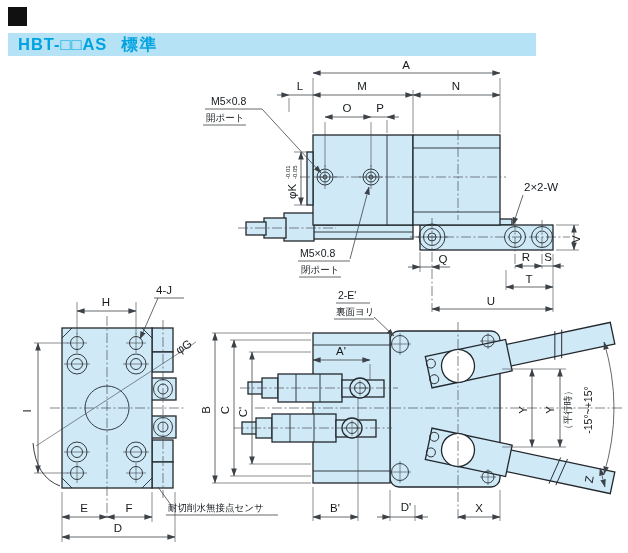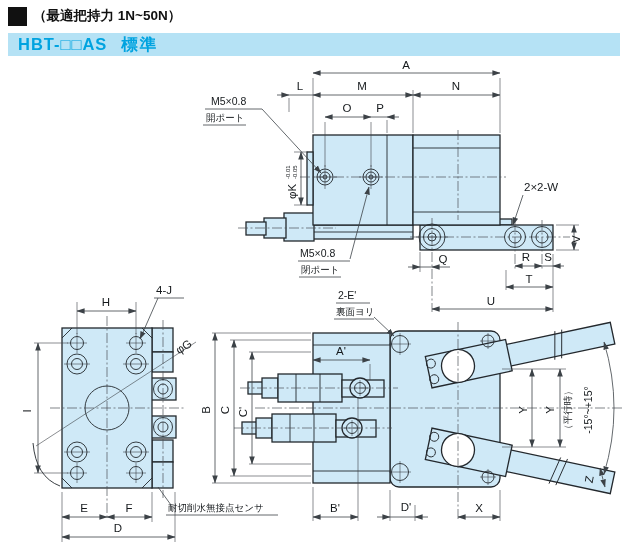--- a/index.html
+++ b/index.html
@@ -1,42 +1,41 @@
 <!DOCTYPE html>
 <html><head>
 <meta charset="utf-8">
 <style>
   html,body{margin:0;padding:0;background:#fff;}
   body{width:628px;height:553px;position:relative;font-family:"Liberation Sans",sans-serif;}
   .title-row{position:absolute;left:8px;top:7px;display:flex;align-items:baseline;gap:6px;white-space:nowrap;}
   .title-sq{width:19px;height:19px;background:#111;display:inline-block;align-self:center;}
   .title-main{font-size:27px;font-weight:bold;color:#111;letter-spacing:0.5px;}
   .title-note{font-size:13.5px;font-weight:bold;color:#111;}
-  .model-bar{position:absolute;left:8px;top:33px;width:612px;height:23px;background:#b5e2f5;display:flex;align-items:center;}
+  .model-bar{position:absolute;left:8px;top:33px;width:528px;height:23px;background:#b5e2f5;display:flex;align-items:center;}
   .model-bar .mtxt{color:#00a3e0;font-weight:bold;font-size:16.5px;margin-left:10px;letter-spacing:1px;}
   .model-bar .msuf{color:#00a3e0;font-weight:bold;font-size:16.5px;margin-left:14px;letter-spacing:2px;}
   svg{position:absolute;left:0;top:0;}
   svg text{font-family:"Liberation Sans",sans-serif;font-size:11.5px;fill:#15191c;}
   .jp{font-size:9.5px;}
   .md{font-size:10.5px;}
   .sm{font-size:6px;}
   .o{fill:#cfe9f7;stroke:#23282d;stroke-width:1.3;}
   .ow{fill:#ffffff;stroke:#23282d;stroke-width:1.3;}
   .t{fill:none;stroke:#23282d;stroke-width:0.9;}
   .d{fill:none;stroke:#3c4247;stroke-width:0.8;}
   .e{fill:none;stroke:#3c4247;stroke-width:0.6;}
   .c{fill:none;stroke:#4a5156;stroke-width:0.7;stroke-dasharray:10 2.5 2 2.5;}
   .h{fill:none;stroke:#30363b;stroke-width:0.55;}
 </style>
 </head>
 <body>
 
 <div class="title-row">
   <span class="title-sq"></span>
-  <span class="title-note">（最適把持力 1N~50N）</span>
 </div>
 <div class="model-bar">
   <span class="mtxt">HBT-□□AS</span>
   <span class="msuf">標準</span>
 </div>
 
 <svg width="628" height="553" viewBox="0 0 628 553">
   <defs>
     <marker id="ae" viewBox="0 0 10 10" refX="9.5" refY="5" markerWidth="10" markerHeight="10" orient="auto-start-reverse">
       <path d="M0,1.5 L10,5 L0,8.5 z" fill="#3c4247"></path>

